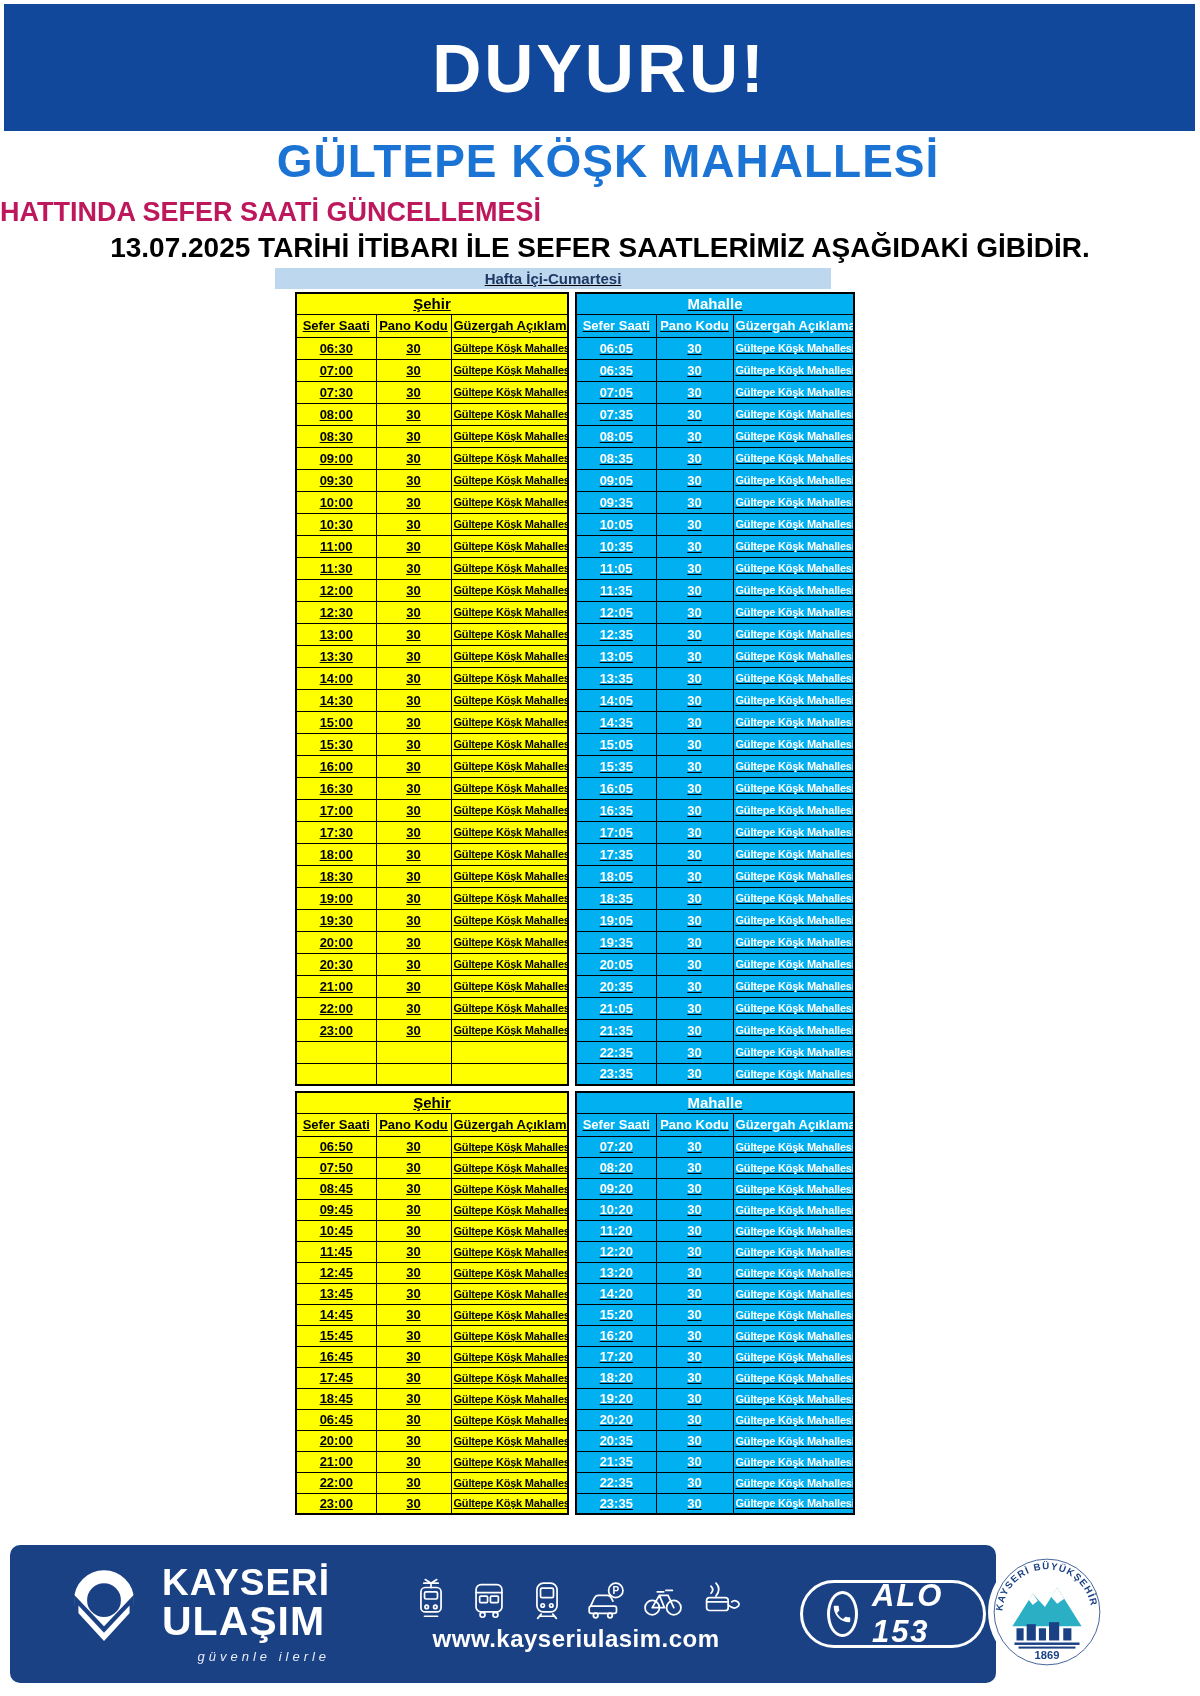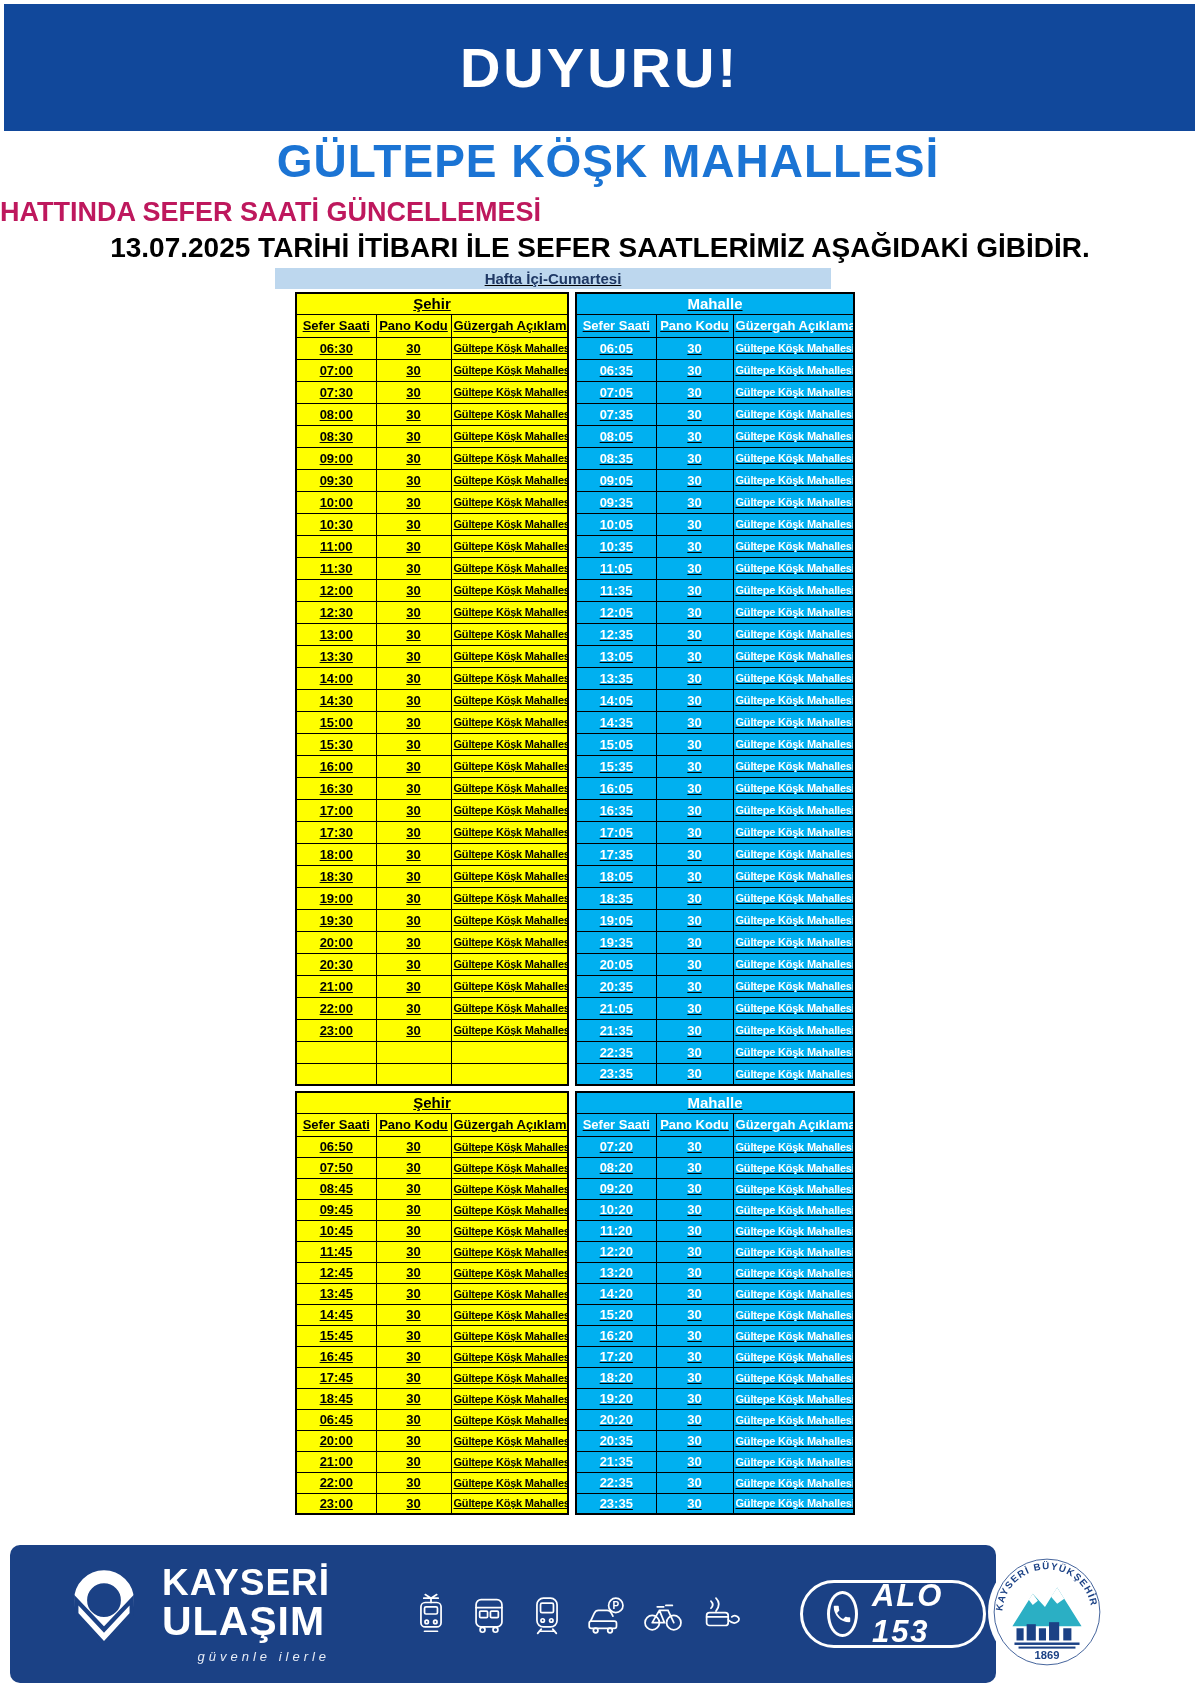--- a/index.html
+++ b/index.html
@@ -5,21 +5,21 @@
   html,body { margin:0; padding:0; background:#ffffff; }
   .page {
     position:relative; width:1200px; height:1696px; background:#ffffff;
     font-family:"Liberation Sans", sans-serif; overflow:hidden;
   }
   
   .banner {
     position:absolute; left:4px; top:4px; width:1191px; height:127px;
     background:#11489B; display:flex; align-items:center; justify-content:center;
   }
-  .banner span { color:#ffffff; font-size:56px; font-weight:bold; letter-spacing:3px; }
+  .banner span { color:#ffffff; font-size:68px; font-weight:bold; letter-spacing:3px; }
   .line-title {
     position:absolute; top:134px; left:8px; width:100%; text-align:center;
     font-size:46px; font-weight:bold; color:#1B74D4; letter-spacing:1px;
   }
   .subtitle {
     position:absolute; top:197px; left:0; width:100%; text-align:left;
     font-size:27px; font-weight:bold; color:#be185d;
   }
   .dateline {
     position:absolute; top:232px; left:0; width:100%; text-align:center;
@@ -763,20 +763,21 @@
         </span>
         <span>
           <svg viewBox="0 0 64 64" fill="none" stroke="#ffffff" stroke-width="2.4" stroke-linecap="round">
             <path d="M18 14 q5 5 0 10 M25 10 q8 8 0 18"></path>
             <rect x="12" y="30" width="30" height="18" rx="4"></rect>
             <path d="M12 36 h30"></path>
             <path d="M42 40 q8 8 14 2 q3-4 -2-7 q-4-2 -7 1"></path>
           </svg>
         </span>
       </div>
+      <div class="website">www.kayseriulasim.com</div>
     </div>
 
     <div class="alo">
       <span class="phone">
         <svg viewBox="0 0 24 24" width="22" height="22">
           <path fill="#ffffff" d="M6.62 10.79c1.44 2.83 3.76 5.14 6.59 6.59l2.2-2.2c.27-.27.67-.36 1.02-.24 1.12.37 2.33.57 3.57.57.55 0 1 .45 1 1V20c0 .55-.45 1-1 1-9.39 0-17-7.61-17-17 0-.55.45-1 1-1h3.5c.55 0 1 .45 1 1 0 1.25.2 2.45.57 3.57.11.35.03.74-.25 1.02l-2.2 2.2z"></path>
         </svg>
       </span>
       <span class="label">ALO 153</span>
     </div>

